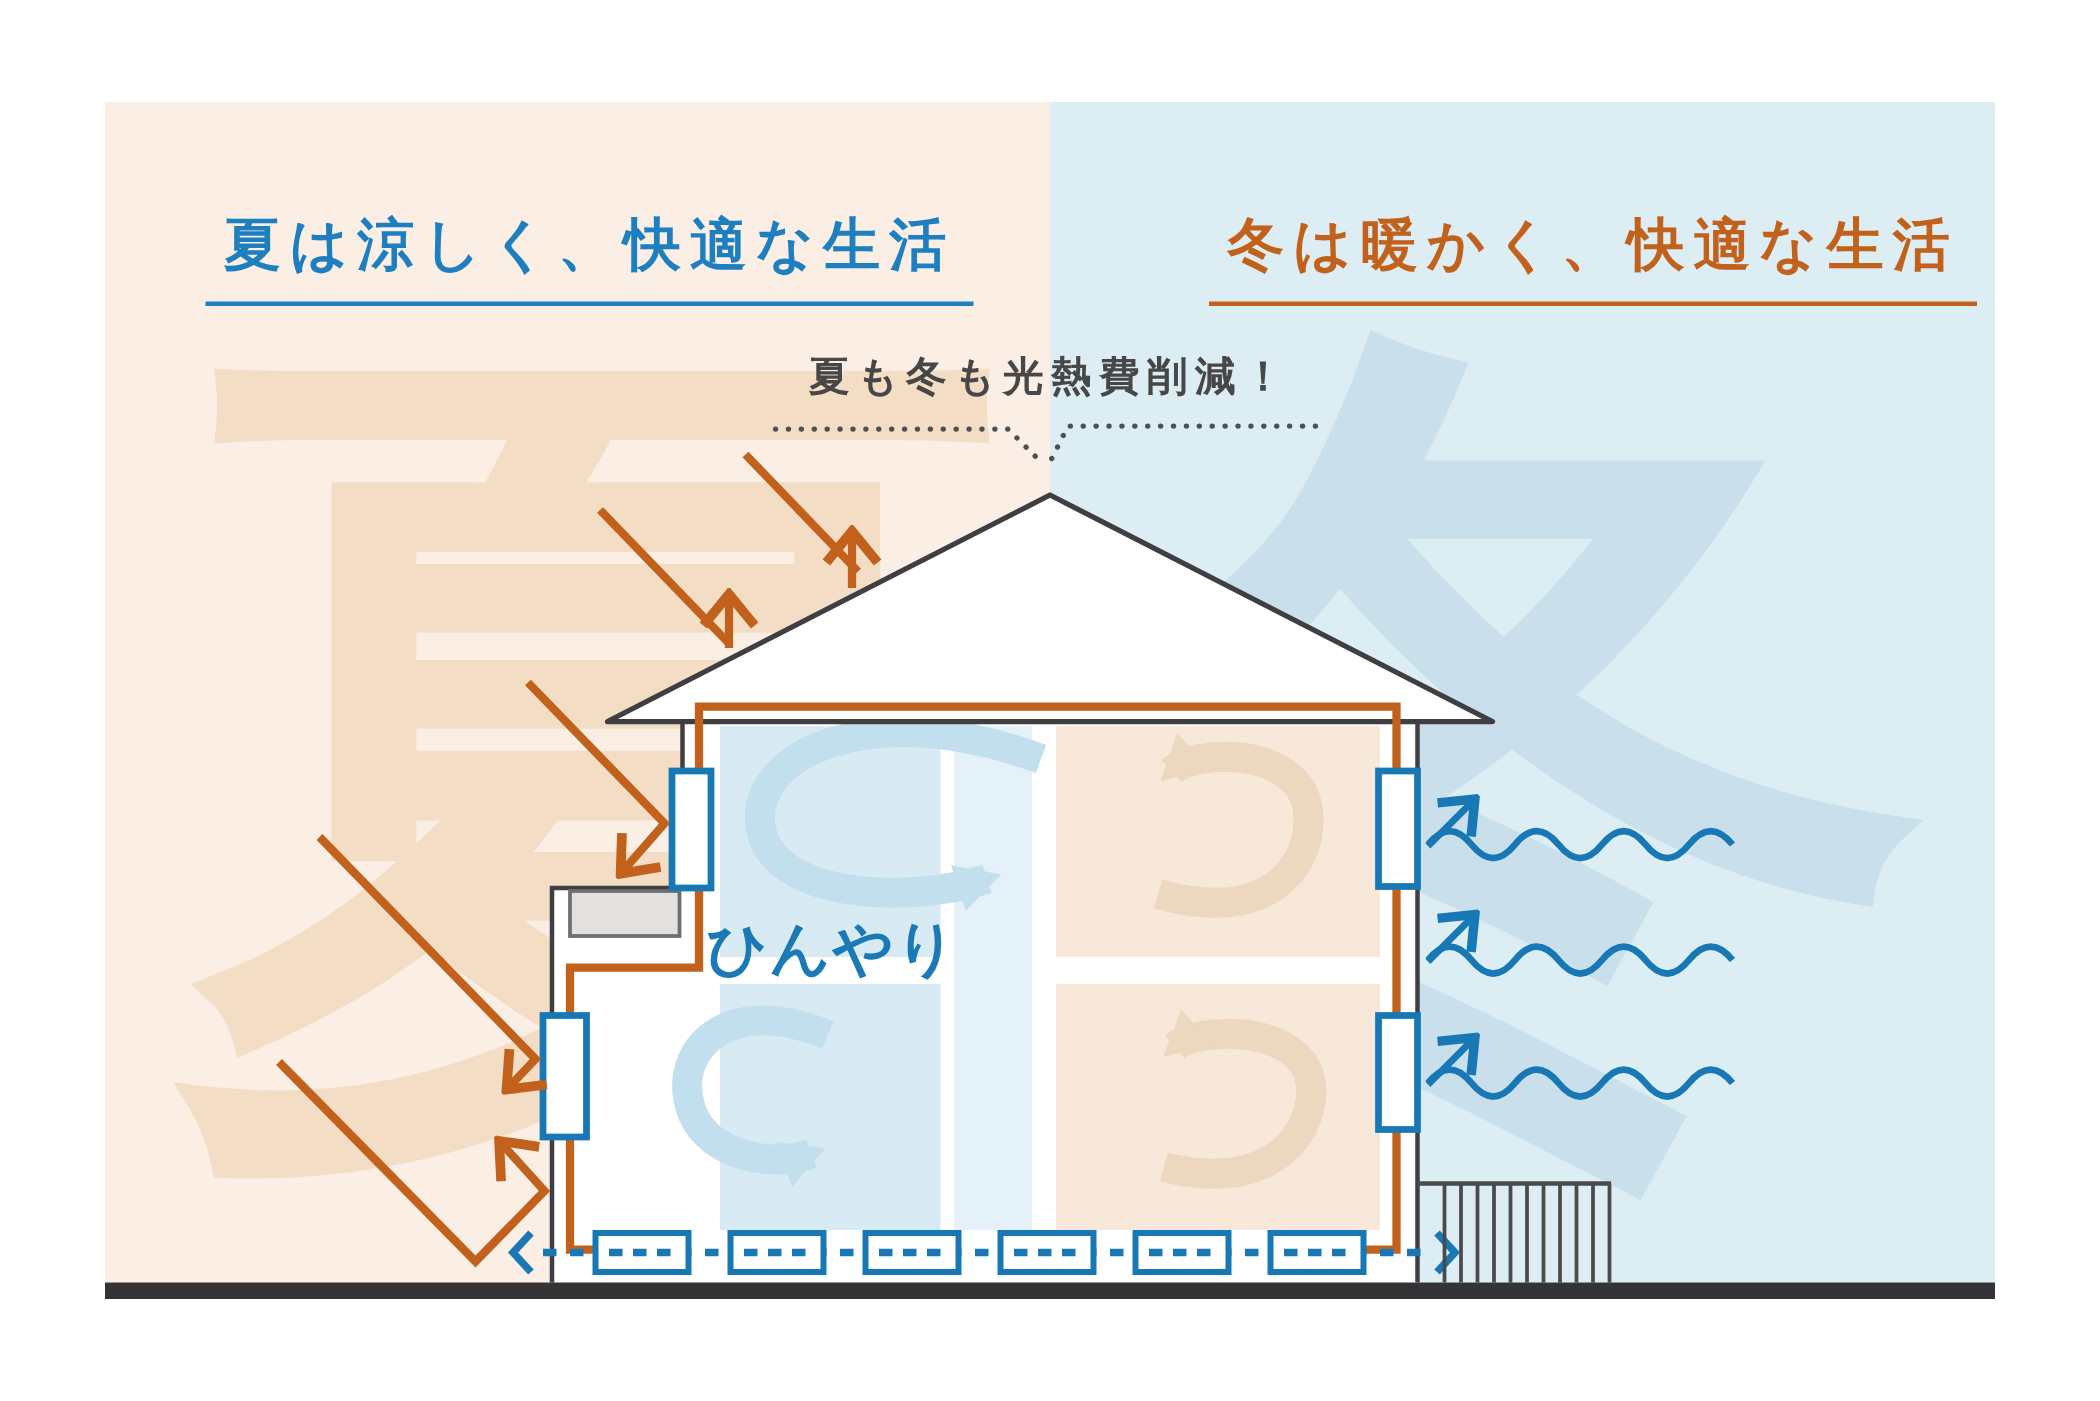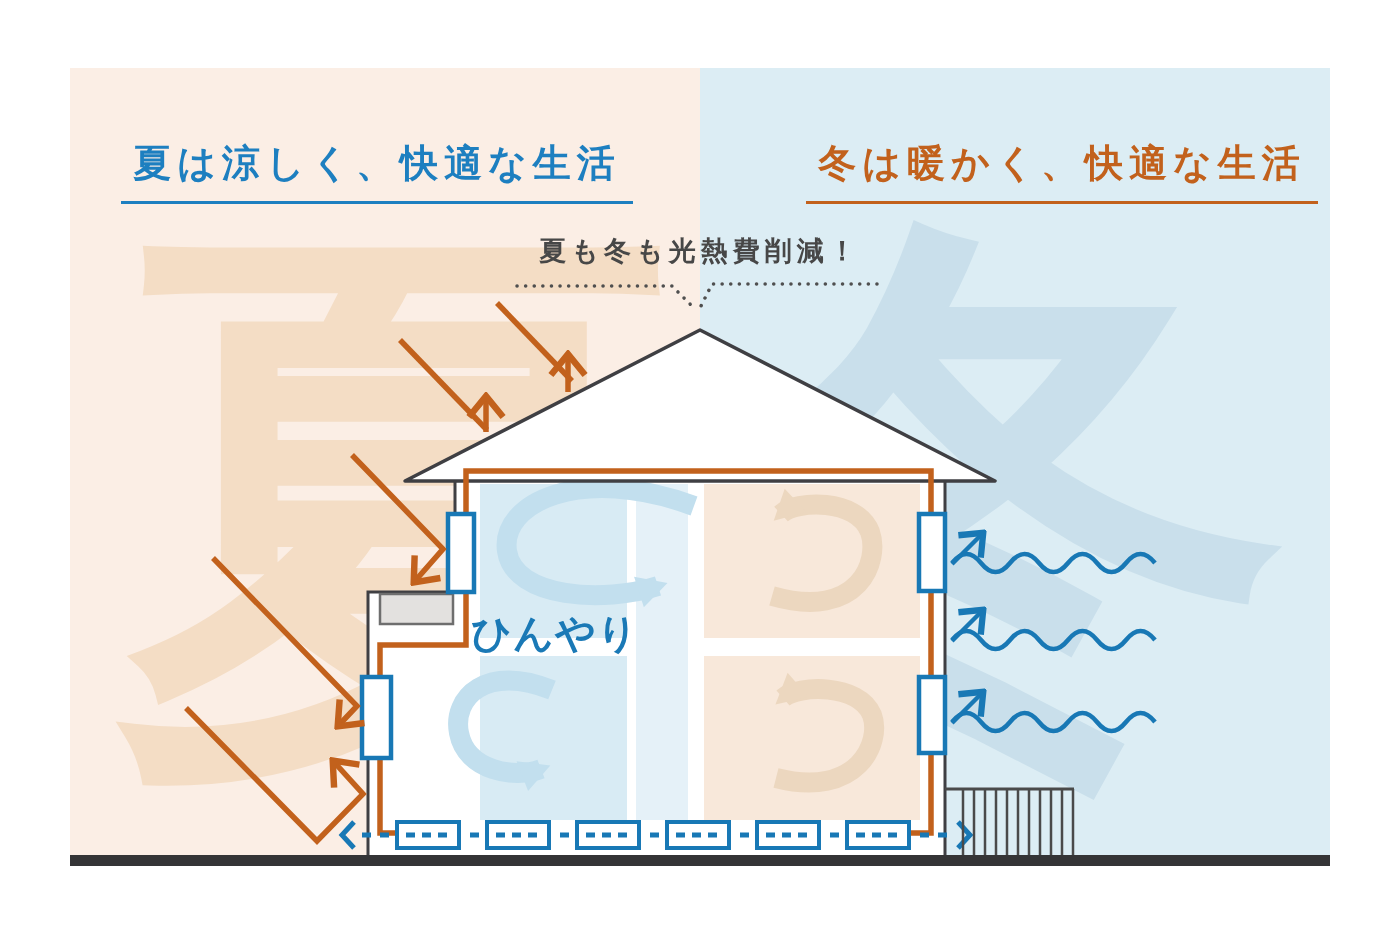--- a/index.html
+++ b/index.html
@@ -8,21 +8,21 @@
   .bg{position:absolute;top:68px;width:630px;height:787px;overflow:hidden;}
   #bg-left{left:70px;background:#fbeee5;}
   #bg-right{left:700px;background:#dcedf4;}
   .watermark{position:absolute;font-size:580px;line-height:1;font-weight:bold;
              font-family:"Liberation Sans",sans-serif;user-select:none;}
   #wm-summer{left:45px;top:150px;color:#f4ddc5;}
   #wm-winter{left:10px;top:140px;color:#c9dfeb;}
   .headline{position:absolute;width:630px;text-align:center;top:138px;font-size:38px;
             font-weight:bold;letter-spacing:6px;}
   .headline span{display:inline-block;padding:0 12px 12px 12px;border-bottom:3px solid;}
-  #headline-summer{left:62px;color:#1d7fc0;}
+  #headline-summer{left:78px;color:#1d7fc0;}
   #headline-winter{left:700px;color:#c2611c;margin-left:47px;}
   #center-label{position:absolute;left:450px;top:233px;width:500px;text-align:center;
                 font-size:27px;font-weight:bold;letter-spacing:5px;color:#474747;}
   .room-label{position:absolute;width:200px;text-align:center;font-size:40px;font-weight:bold;
               letter-spacing:1px;line-height:1.35;top:606px;}
   #cool-label{left:455px;color:#1a79b6;}
   #warm-label{left:712px;color:#c2611c;}
   svg{position:absolute;left:0;top:0;}
 </style>
 </head>

